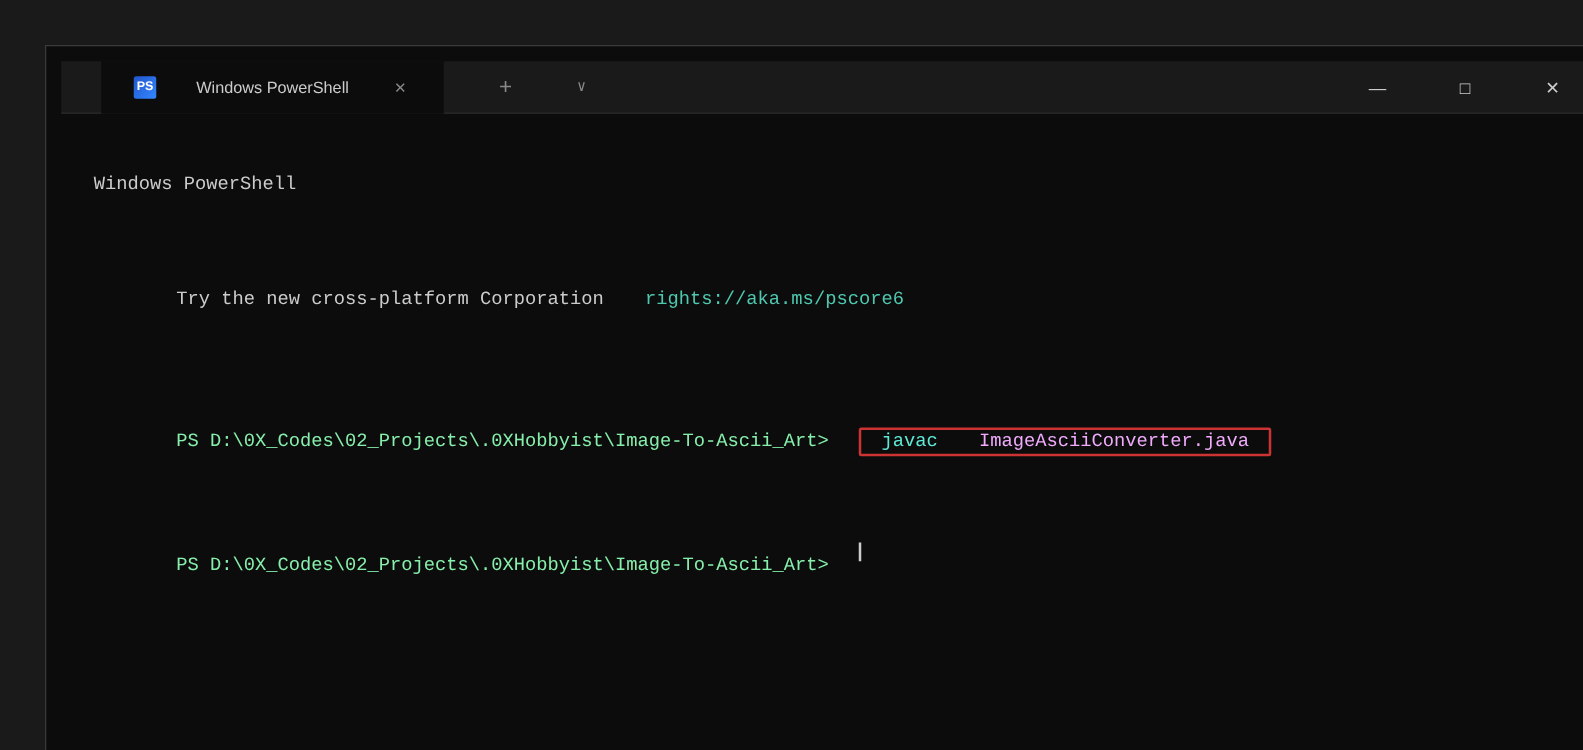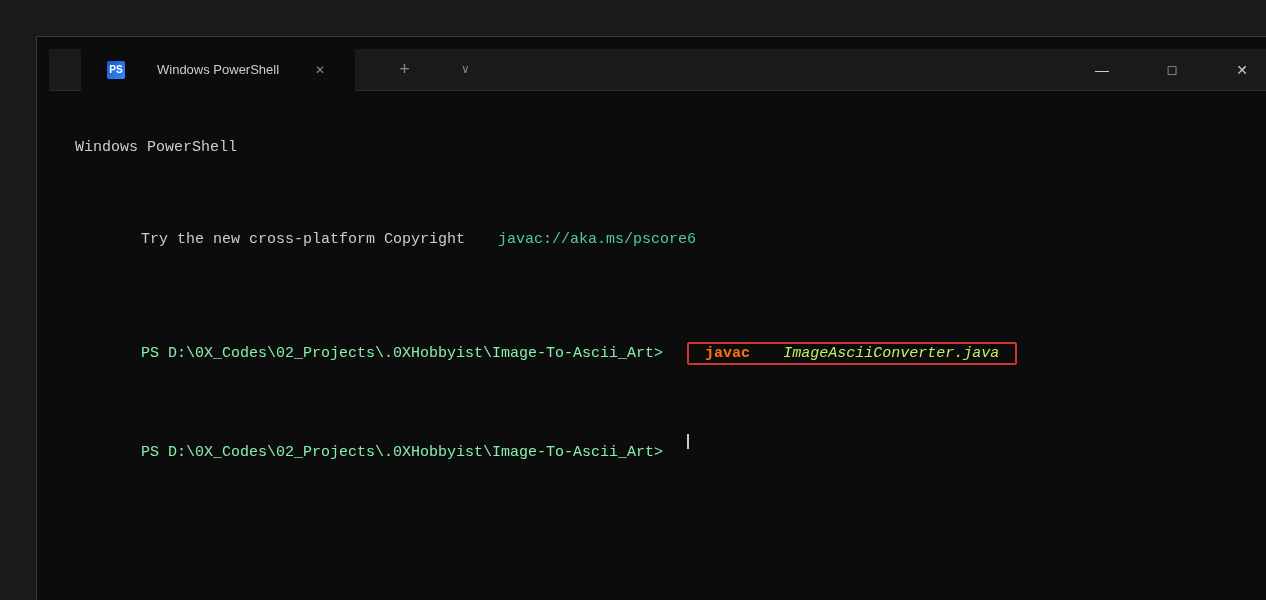--- a/index.html
+++ b/index.html
@@ -140,27 +140,26 @@
     }
 
     .cmd-highlighted {
       background: transparent;
       border: 2px solid #cc3333;
       padding: 1px 4px;
       border-radius: 2px;
     }
 
     .cmd-yellow {
-      color: #f97316;
-      font-weight: bold;
+      color: #5eead4;
+      font-weight: normal;
     }
 
     .cmd-white {
-      color: #bef264;
-      font-style: italic;
+      color: #f0abfc;
     }
 
     .cursor {
       display: inline-block;
       width: 2px;
       height: 1em;
       background: #cccccc;
       vertical-align: text-bottom;
       animation: blink 1s step-end infinite;
     }
@@ -193,21 +192,21 @@
       <div class="ctrl-btn">—</div>
       <div class="ctrl-btn">□</div>
       <div class="ctrl-btn close">✕</div>
     </div>
   </div>
 
   <div class="terminal-content">
     <span class="line">Windows PowerShell</span>
     <span class="line-blank"></span>
     <span class="line">
-      <span>Try the new cross-platform Copyright </span><span class="url-color">javac://aka.ms/pscore6</span>
+      <span>Try the new cross-platform Corporation </span><span class="url-color">rights://aka.ms/pscore6</span>
     </span>
     <span class="line-blank"></span>
     <span class="line">
       <span class="prompt">PS D:\0X_Codes\02_Projects\.0XHobbyist\Image-To-Ascii_Art&gt;</span><span class="cmd-highlighted"><span class="cmd-yellow">javac</span><span class="cmd-white"> ImageAsciiConverter.java</span></span>
     </span>
     <span class="line">
       <span class="prompt">PS D:\0X_Codes\02_Projects\.0XHobbyist\Image-To-Ascii_Art&gt;</span><span class="cursor"></span>
     </span>
   </div>
 </div>

